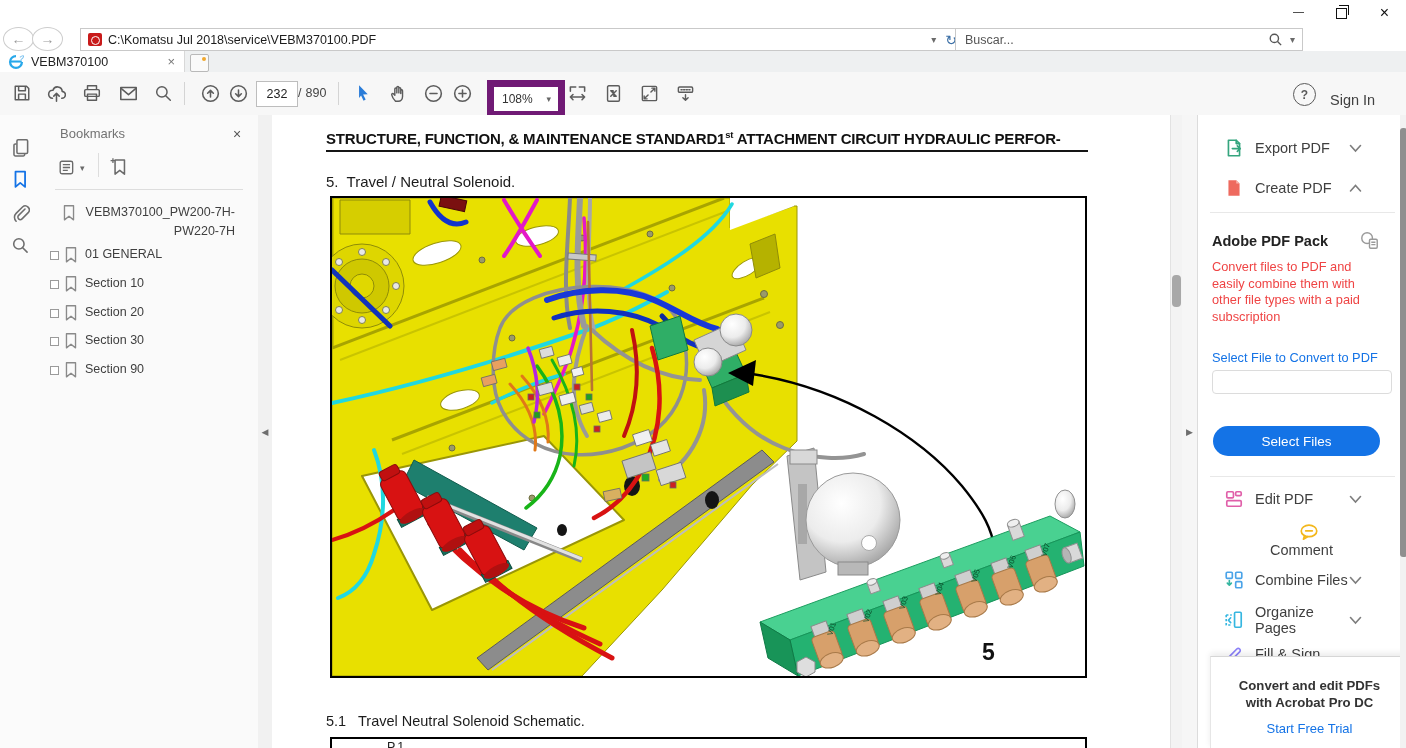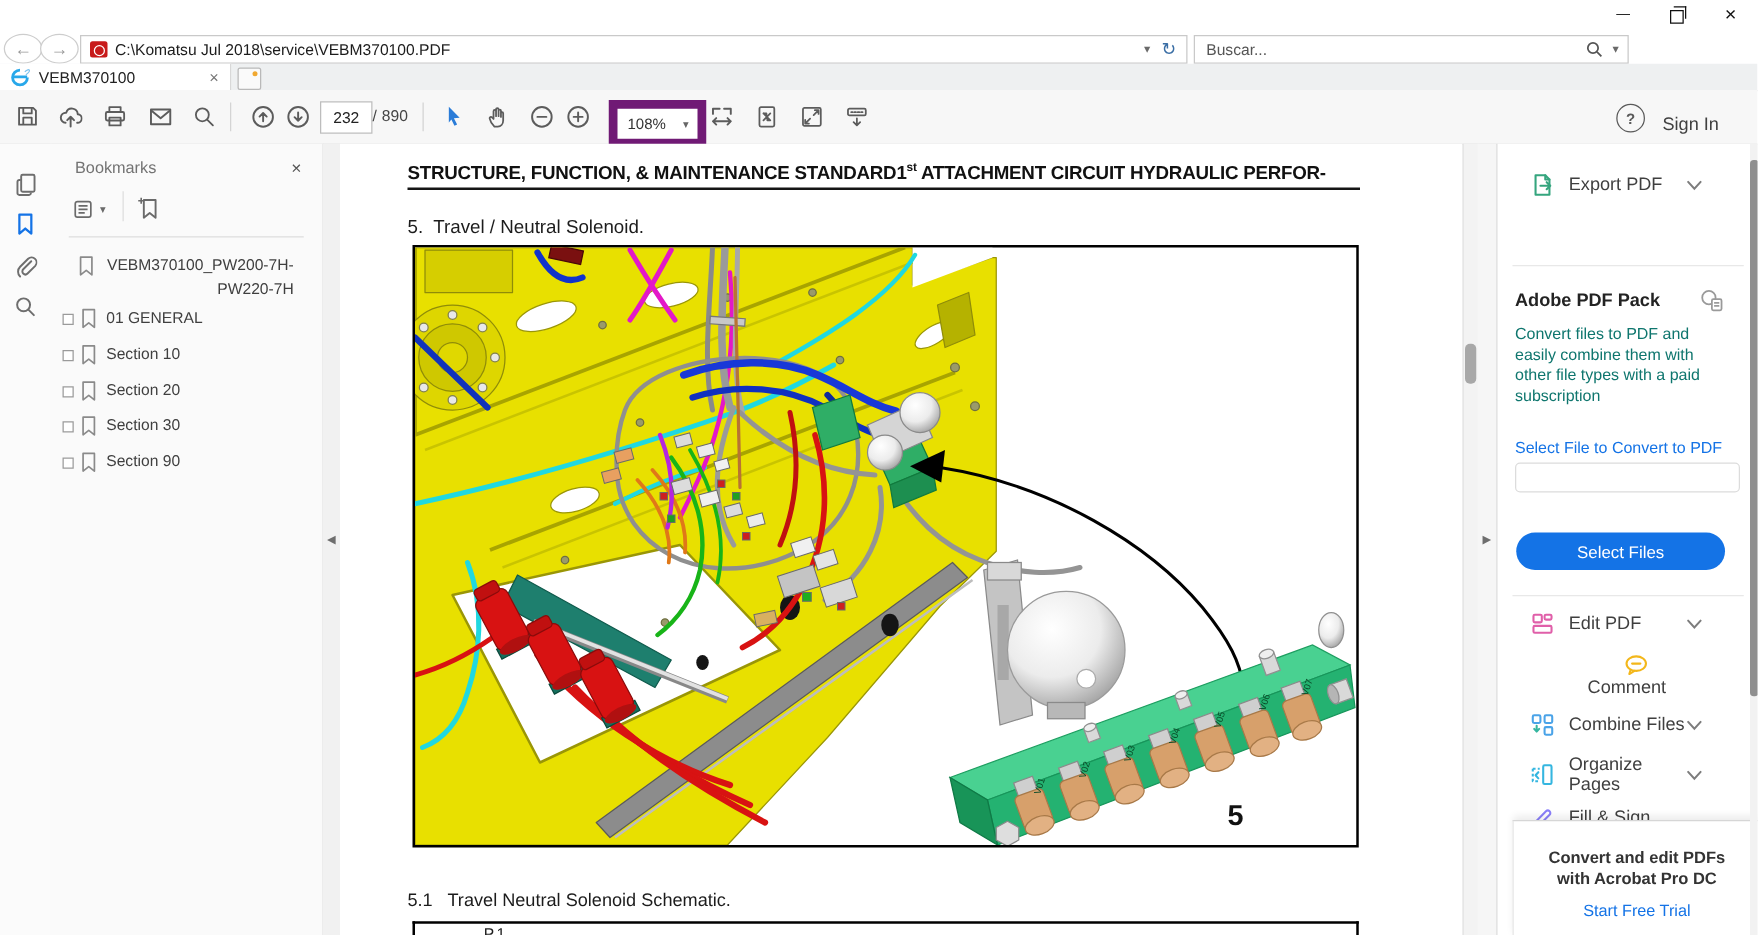--- a/index.html
+++ b/index.html
@@ -13,21 +13,21 @@
   .titlebar{left:0;top:0;width:1406px;height:26px;background:#fff;}
   .winbtn{top:0;width:43px;height:26px;color:#111;cursor:pointer;}
   .minglyph{font-size:11px;line-height:10px;transform:translateY(-2px);}
   .restore-box{width:9px;height:9px;border:1px solid #111;position:relative;background:#fff;}
   .restore-box:before{content:"";position:absolute;left:2px;top:-4px;width:9px;height:9px;border:1px solid #111;border-bottom:none;border-left:none;}
   .closeglyph{font-size:16px;}
 
   
   .navbar{left:0;top:26px;width:1406px;height:25px;background:#fff;}
   .navcircle{top:1px;width:29px;height:22px;border:1px solid #cdcdcd;border-radius:50%/50%;color:#9a9a9a;font-size:14px;background:#fff;}
-  .urlfield{left:64px;top:2px;width:884px;height:21px;border:1px solid #c9c9c9;background:#fff;display:flex;align-items:center;}
+  .urlfield{left:80px;top:2px;width:884px;height:21px;border:1px solid #c9c9c9;background:#fff;display:flex;align-items:center;}
   .pdffav{width:14px;height:13px;background:#c81a1a;border-radius:2px;margin:0 6px 0 7px;position:relative;flex:0 0 auto;}
   .pdffav:before{content:"";position:absolute;left:3px;top:3px;width:7px;height:7px;border:1.6px solid #fff;border-radius:50%;}
   .urltext{font-size:12.5px;color:#1c1c1c;white-space:nowrap;flex:1 1 auto;overflow:hidden;}
   .urlcaret{color:#6a6a6a;font-size:10px;padding:0 7px;}
   .refresh{color:#3a6ea5;font-size:14px;padding:0 8px 0 2px;}
   .searchfield{left:955px;top:2px;width:346px;height:21px;border:1px solid #c9c9c9;background:#fff;display:flex;align-items:center;}
   .searchfield input{border:none;outline:none;flex:1;font-size:12.5px;color:#333;padding:0 0 0 9px;font-family:inherit;background:transparent;}
   .searchfield input::placeholder{color:#555;}
   .navico{top:27px;width:23px;height:23px;color:#444;font-size:16px;cursor:pointer;}
 
@@ -81,21 +81,21 @@
 
   
   .toolspanel{left:1197px;top:115px;width:209px;height:633px;background:#fff;border-left:1px solid #dcdcdc;}
   .trow{left:0;width:196px;height:34px;display:flex;align-items:center;cursor:pointer;}
   .tico{width:20px;height:20px;margin-left:26px;flex:0 0 auto;}
   .tlabel{font-size:14.5px;color:#3f3f3f;margin-left:11px;flex:1;}
   .tchev{width:13px;height:9px;margin-right:32px;flex:0 0 auto;}
   .tpsep{left:12px;width:185px;height:1px;background:#e8e8e8;}
   .packtitle{left:14px;top:118px;font-size:14.5px;font-weight:bold;color:#232323;}
   .packico{left:162px;top:116px;}
-  .packdesc{left:14px;top:144px;width:172px;font-size:12.8px;color:#0f766e;line-height:16.5px;}
+  .packdesc{left:14px;top:144px;width:172px;font-size:12.8px;color:#ef4444;line-height:16.5px;}
   .packlink{left:14px;top:235px;font-size:12.8px;color:#1473e6;cursor:pointer;}
   .packinput{left:14px;top:255px;width:166px;height:22px;border:1px solid #dcdcdc;border-radius:4px;background:#fff;font-family:inherit;font-size:12px;padding:0 6px;}
   .selectbtn{left:15px;top:311px;width:167px;height:30px;border-radius:15px;background:#1473e6;color:#fff;font-size:13.5px;cursor:pointer;}
   .promo{left:12px;top:541px;width:197px;height:92px;background:#fff;border-top:1px solid #d6d6d6;border-left:1px solid #e6e6e6;box-shadow:0 -3px 6px rgba(0,0,0,.08);text-align:center;z-index:5;}
   .promoline{font-size:13.2px;font-weight:bold;color:#333;line-height:17px;}
   .promolink{font-size:13px;color:#1473e6;margin-top:10px;cursor:pointer;}
   .pscroll{left:202px;top:0;width:7px;height:633px;background:#f2f2f2;z-index:6;}
   .pthumb{left:0;top:13px;width:7px;height:429px;background:#8f8f8f;border-radius:3px;}
 </style>
 </head>
@@ -645,20 +645,30 @@
     <svg class="tico" viewBox="0 0 18 18" stroke="#35a57e" fill="none" stroke-width="1.5" stroke-linejoin="round" stroke-linecap="round">
         <path d="M4 2h7l3 3v11H4z"></path>
         <path d="M11 2v3h3"></path>
         <path d="M7.5 9.5h7M12 7l2.6 2.5L12 12"></path>
       </svg>
     <span class="tlabel">Export PDF</span>
     <svg class="tchev" viewBox="0 0 13 9" stroke="#7d7d7d" fill="none" stroke-width="1.6" stroke-linecap="round">
         <path d="M1.5 1.5 6.5 7l5-5.5"></path>
       </svg>
   </div>
+  <div class="abs trow" style="top:56px;">
+    <svg class="tico" viewBox="0 0 18 18">
+        <path d="M4 2h7l3 3v11H4z" fill="#ee6a5f"></path>
+        <path d="M11 2v3h3z" fill="#f9b6af"></path>
+      </svg>
+    <span class="tlabel">Create PDF</span>
+    <svg class="tchev" viewBox="0 0 13 9" stroke="#7d7d7d" fill="none" stroke-width="1.6" stroke-linecap="round">
+        <path d="M1.5 7 6.5 1.5 11.5 7"></path>
+      </svg>
+  </div>
   <div class="abs tpsep" style="top:97px;"></div>
 
   <div class="abs packtitle">Adobe PDF Pack</div>
   <div class="abs packico">
     <svg width="19" height="19" viewBox="0 0 16 16" stroke="#9a9a9a" fill="none" stroke-width="1.2">
         <circle cx="6" cy="6" r="4.5"></circle>
         <rect x="8" y="7" width="6.5" height="7.5" rx="1" fill="#fff"></rect>
         <path d="M9.5 9.5h3.5M9.5 11.5h3.5"></path>
       </svg>
   </div>

